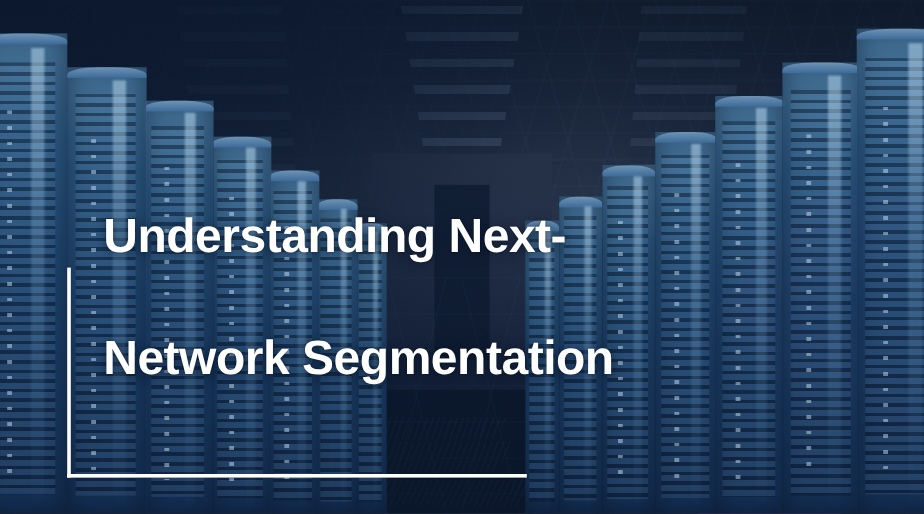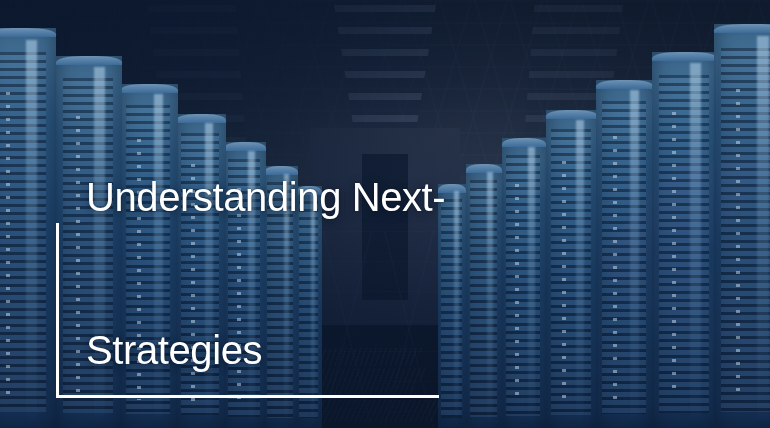--- a/index.html
+++ b/index.html
@@ -284,21 +284,21 @@
     pointer-events: none;
   }
   .headline {
     position: absolute;
     left: 86px;
     top: 172px;
     width: 546px;
     margin: 0;
     color: #ffffff;
     font-family: "Liberation Sans", sans-serif;
-    font-weight: normal;
+    font-weight: bold;
     font-size: 40px;
     line-height: 51px;
     letter-spacing: -0.4px;
     text-shadow: 0 2px 10px rgba(6,16,34,.60), 0 0 2px rgba(6,16,34,.45);
   }
 </style>
 </head>
 <body>
 
 <div class="banner">
@@ -380,16 +380,16 @@
     <div class="grade"></div>
     <div class="tint"></div>
     <div class="scrim"></div>
   </div>
 
   <div class="chevron"></div>
   <div class="circle-br"></div>
 
   <div class="content">
     <div class="rule-frame"></div>
-    <h1 class="headline"><span>Understanding Next-</span><br><br><br><span>Strategies</span></h1>
+    <h1 class="headline"><span>Understanding Next-</span><br><br><span>Network Segmentation</span><br></h1>
   </div>
 
 </div>
 
 </body></html>

